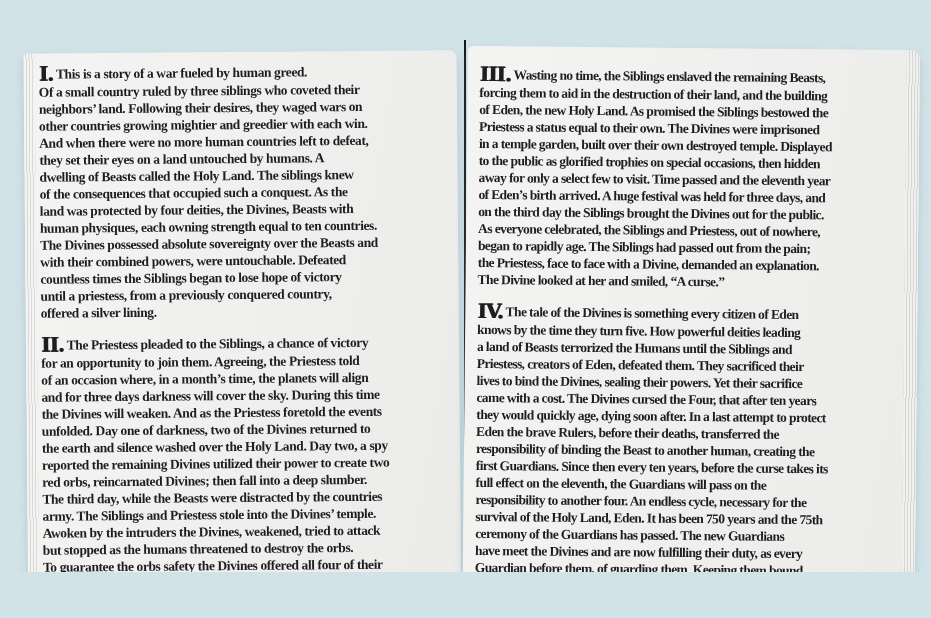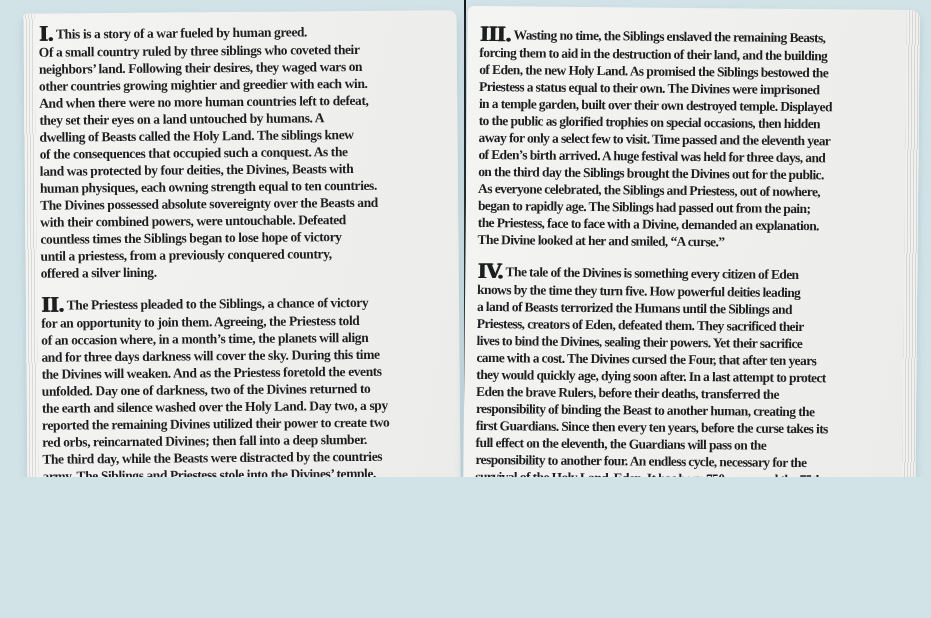--- a/index.html
+++ b/index.html
@@ -1,17 +1,17 @@
 <!DOCTYPE html>
 <html><head>
 <meta charset="utf-8">
 <style>
   html,body{margin:0;padding:0;}
   body{width:931px;height:618px;overflow:hidden;background:#d2e3e8;}
-  .stage{position:relative;width:931px;height:477px;background:#d2e3e8;overflow:hidden;}
+  .stage{position:relative;width:931px;height:532px;background:#d2e3e8;overflow:hidden;margin-top:40px;}
 
   .spine-line{position:absolute;left:464px;top:0;width:2px;height:618px;background:#15181a;z-index:0;}
 
   .curl-shade{position:absolute;left:305px;top:576px;width:165px;height:40px;z-index:0;
     background:radial-gradient(ellipse at 62% 0%, #b9d2d9 0%, #c8dce2 45%, rgba(210,227,232,0) 75%);}
 
   .page{position:absolute;z-index:1;background:linear-gradient(100deg,#f4f4f3 0%,#efefee 55%,#ebecea 100%);
     box-shadow:0 5px 9px rgba(120,152,163,0.38);}
   .page-left{left:26px;top:12px;width:433px;height:586px;transform:rotate(-0.5deg);
     border-radius:3px 8px 10px 2px;border-bottom-right-radius:150px 30px;}

